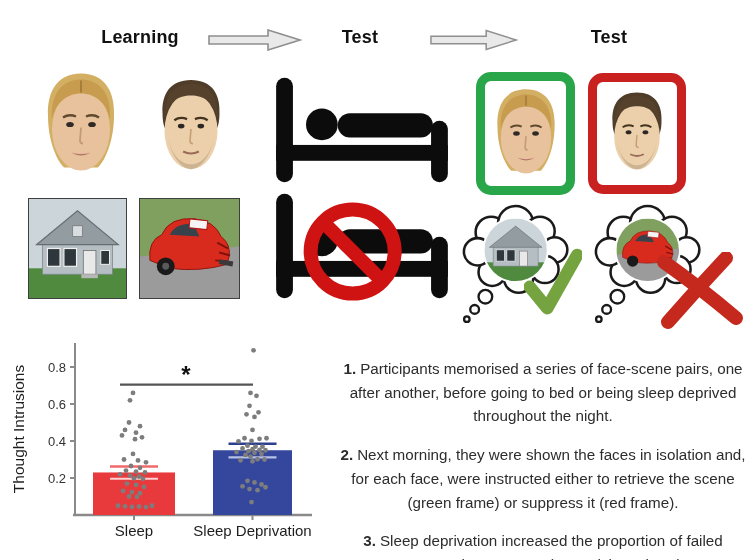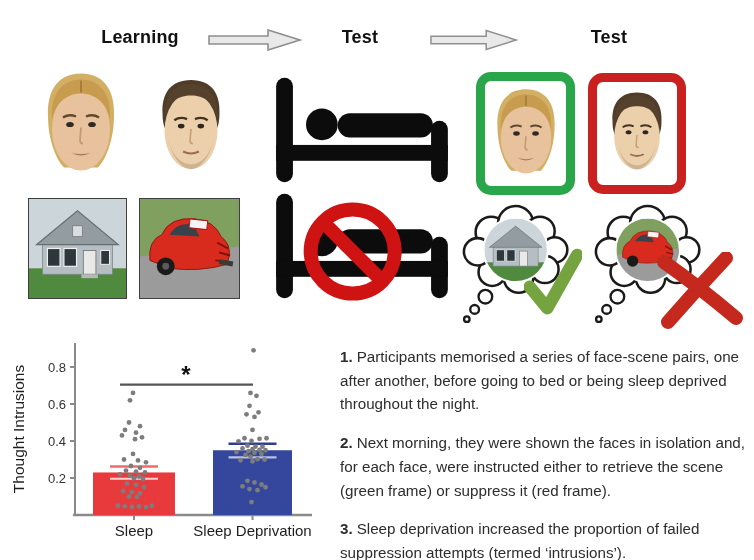--- a/index.html
+++ b/index.html
@@ -1,29 +1,29 @@
 <!DOCTYPE html>
 <html><head>
 <meta charset="utf-8">
 <style>
   html,body{margin:0;padding:0;background:#fff;}
   .canvas{position:relative;width:754px;height:560px;background:#ffffff;
-          font-family:"Liberation Sans",sans-serif;overflow:hidden;}
+          font-family:"Liberation Sans",sans-serif;overflow:hidden;text-align:center;}
   .abs{position:absolute;}
   .phase{position:absolute;top:27px;transform:translateX(-50%);
          font-size:18px;font-weight:bold;color:#111;letter-spacing:.2px;}
   .photo{position:absolute;border:1.5px solid #3f3f3f;box-sizing:border-box;background:#fff;}
   .photo svg{display:block;width:100%;height:100%;}
   .faceimg svg{display:block;width:100%;height:100%;}
   .frame{position:absolute;box-sizing:border-box;border-radius:15px;background:#fff;
          display:flex;align-items:center;justify-content:center;}
   .frame-green{border:9px solid #2aa64a;}
   .frame-red{border:9px solid #c92020;}
   .steps{position:absolute;left:340px;top:345px;width:406px;}
-  .step{margin:0 0 15px 0;font-size:15.2px;line-height:1.56;color:#2d2d2d;}
+  .step{margin:12px 0 15px 0;font-size:15.2px;line-height:1.56;color:#2d2d2d;}
   .step .num{font-weight:bold;margin-right:4px;}
   .tick{font-size:13px;fill:#333;}
   .cat{font-size:15px;fill:#1d1d1d;}
   .star{font-size:24px;font-weight:bold;fill:#111;}
   .ylab{font-size:15.5px;fill:#1d1d1d;}
 </style>
 </head>
 <body>
 
 <div class="canvas">

